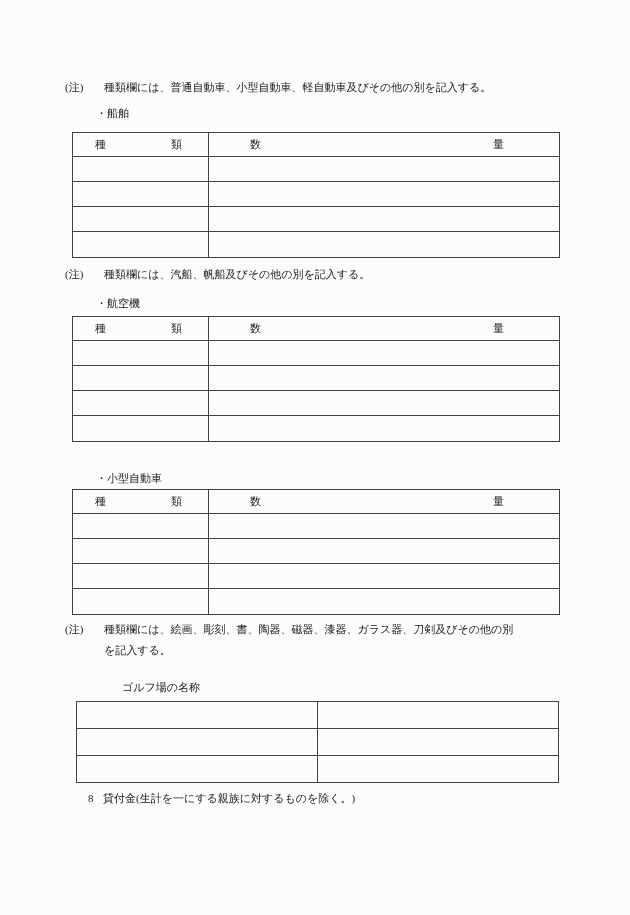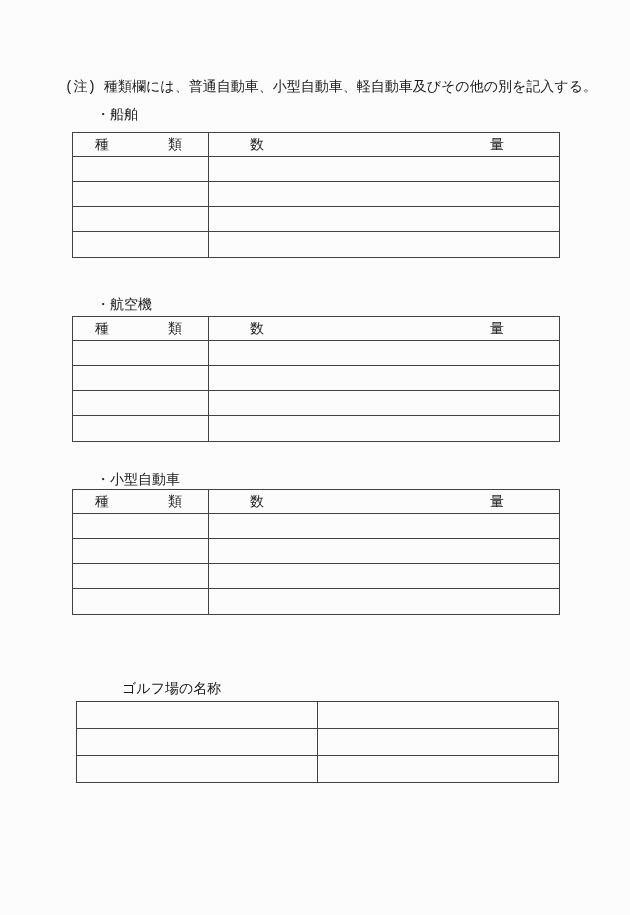--- a/index.html
+++ b/index.html
@@ -5,22 +5,22 @@
   html, body {
     margin: 0;
     padding: 0;
     background: #fcfcfc;
   }
   .page {
     position: relative;
     width: 630px;
     height: 915px;
     background: #fcfcfc;
-    font-family: Liberation Mono, monospace;
-    font-size: 14px;
+    font-family: Liberation Serif, serif;
+    font-size: 11px;
     color: #1a1a1a;
     overflow: hidden;
   }
   .abs { position: absolute; }
 
   
   .note { left: 65px; line-height: 21px; }
   .note-line { white-space: nowrap; }
   .note-label { display: inline-block; width: 39px; }
   .note-cont { margin-left: 39px; white-space: nowrap; }
@@ -126,20 +126,25 @@
     <div class="drow">
         <div class="c1"></div>
         <div class="c2"></div>
       </div>
     <div class="drow">
         <div class="c1"></div>
         <div class="c2"></div>
       </div>
   </div>
 
+  <div class="abs note" style="top:264px">
+    <div class="note-line">
+      <span class="note-label">(注)</span><span>種類欄には、汽船、帆船及びその他の別を記入する。</span>
+    </div>
+  </div>
 
   <div class="abs bullet" style="top:296px">・航空機</div>
 
   <div class="abs jtable" style="top:316px">
     <div class="hrow">
       <div class="c1">
         <span>種</span>
         <span>類</span>
       </div>
       <div class="c2">
@@ -190,33 +195,42 @@
     <div class="drow">
         <div class="c1"></div>
         <div class="c2"></div>
       </div>
     <div class="drow">
         <div class="c1"></div>
         <div class="c2"></div>
       </div>
   </div>
 
+  <div class="abs note" style="top:619px">
+    <div class="note-line">
+      <span class="note-label">(注)</span><span>種類欄には、絵画、彫刻、書、陶器、磁器、漆器、ガラス器、刀剣及びその他の別</span>
+    </div>
+    <div class="note-cont">を記入する。</div>
+  </div>
 
 
   <div class="abs sub-label" style="top:680px">ゴルフ場の名称</div>
 
   <div class="abs gtable" style="top:701px">
     <div class="grow">
         <div class="gc1"></div>
         <div class="gc2"></div>
       </div>
     <div class="grow">
         <div class="gc1"></div>
         <div class="gc2"></div>
       </div>
     <div class="grow">
         <div class="gc1"></div>
         <div class="gc2"></div>
       </div>
   </div>
 
+  <div class="abs item-line" style="top:791px">
+    <span class="item-num">8</span><span>貸付金(生計を一にする親族に対するものを除く。)</span>
+  </div>
 
 </div>
 
 </body></html>

